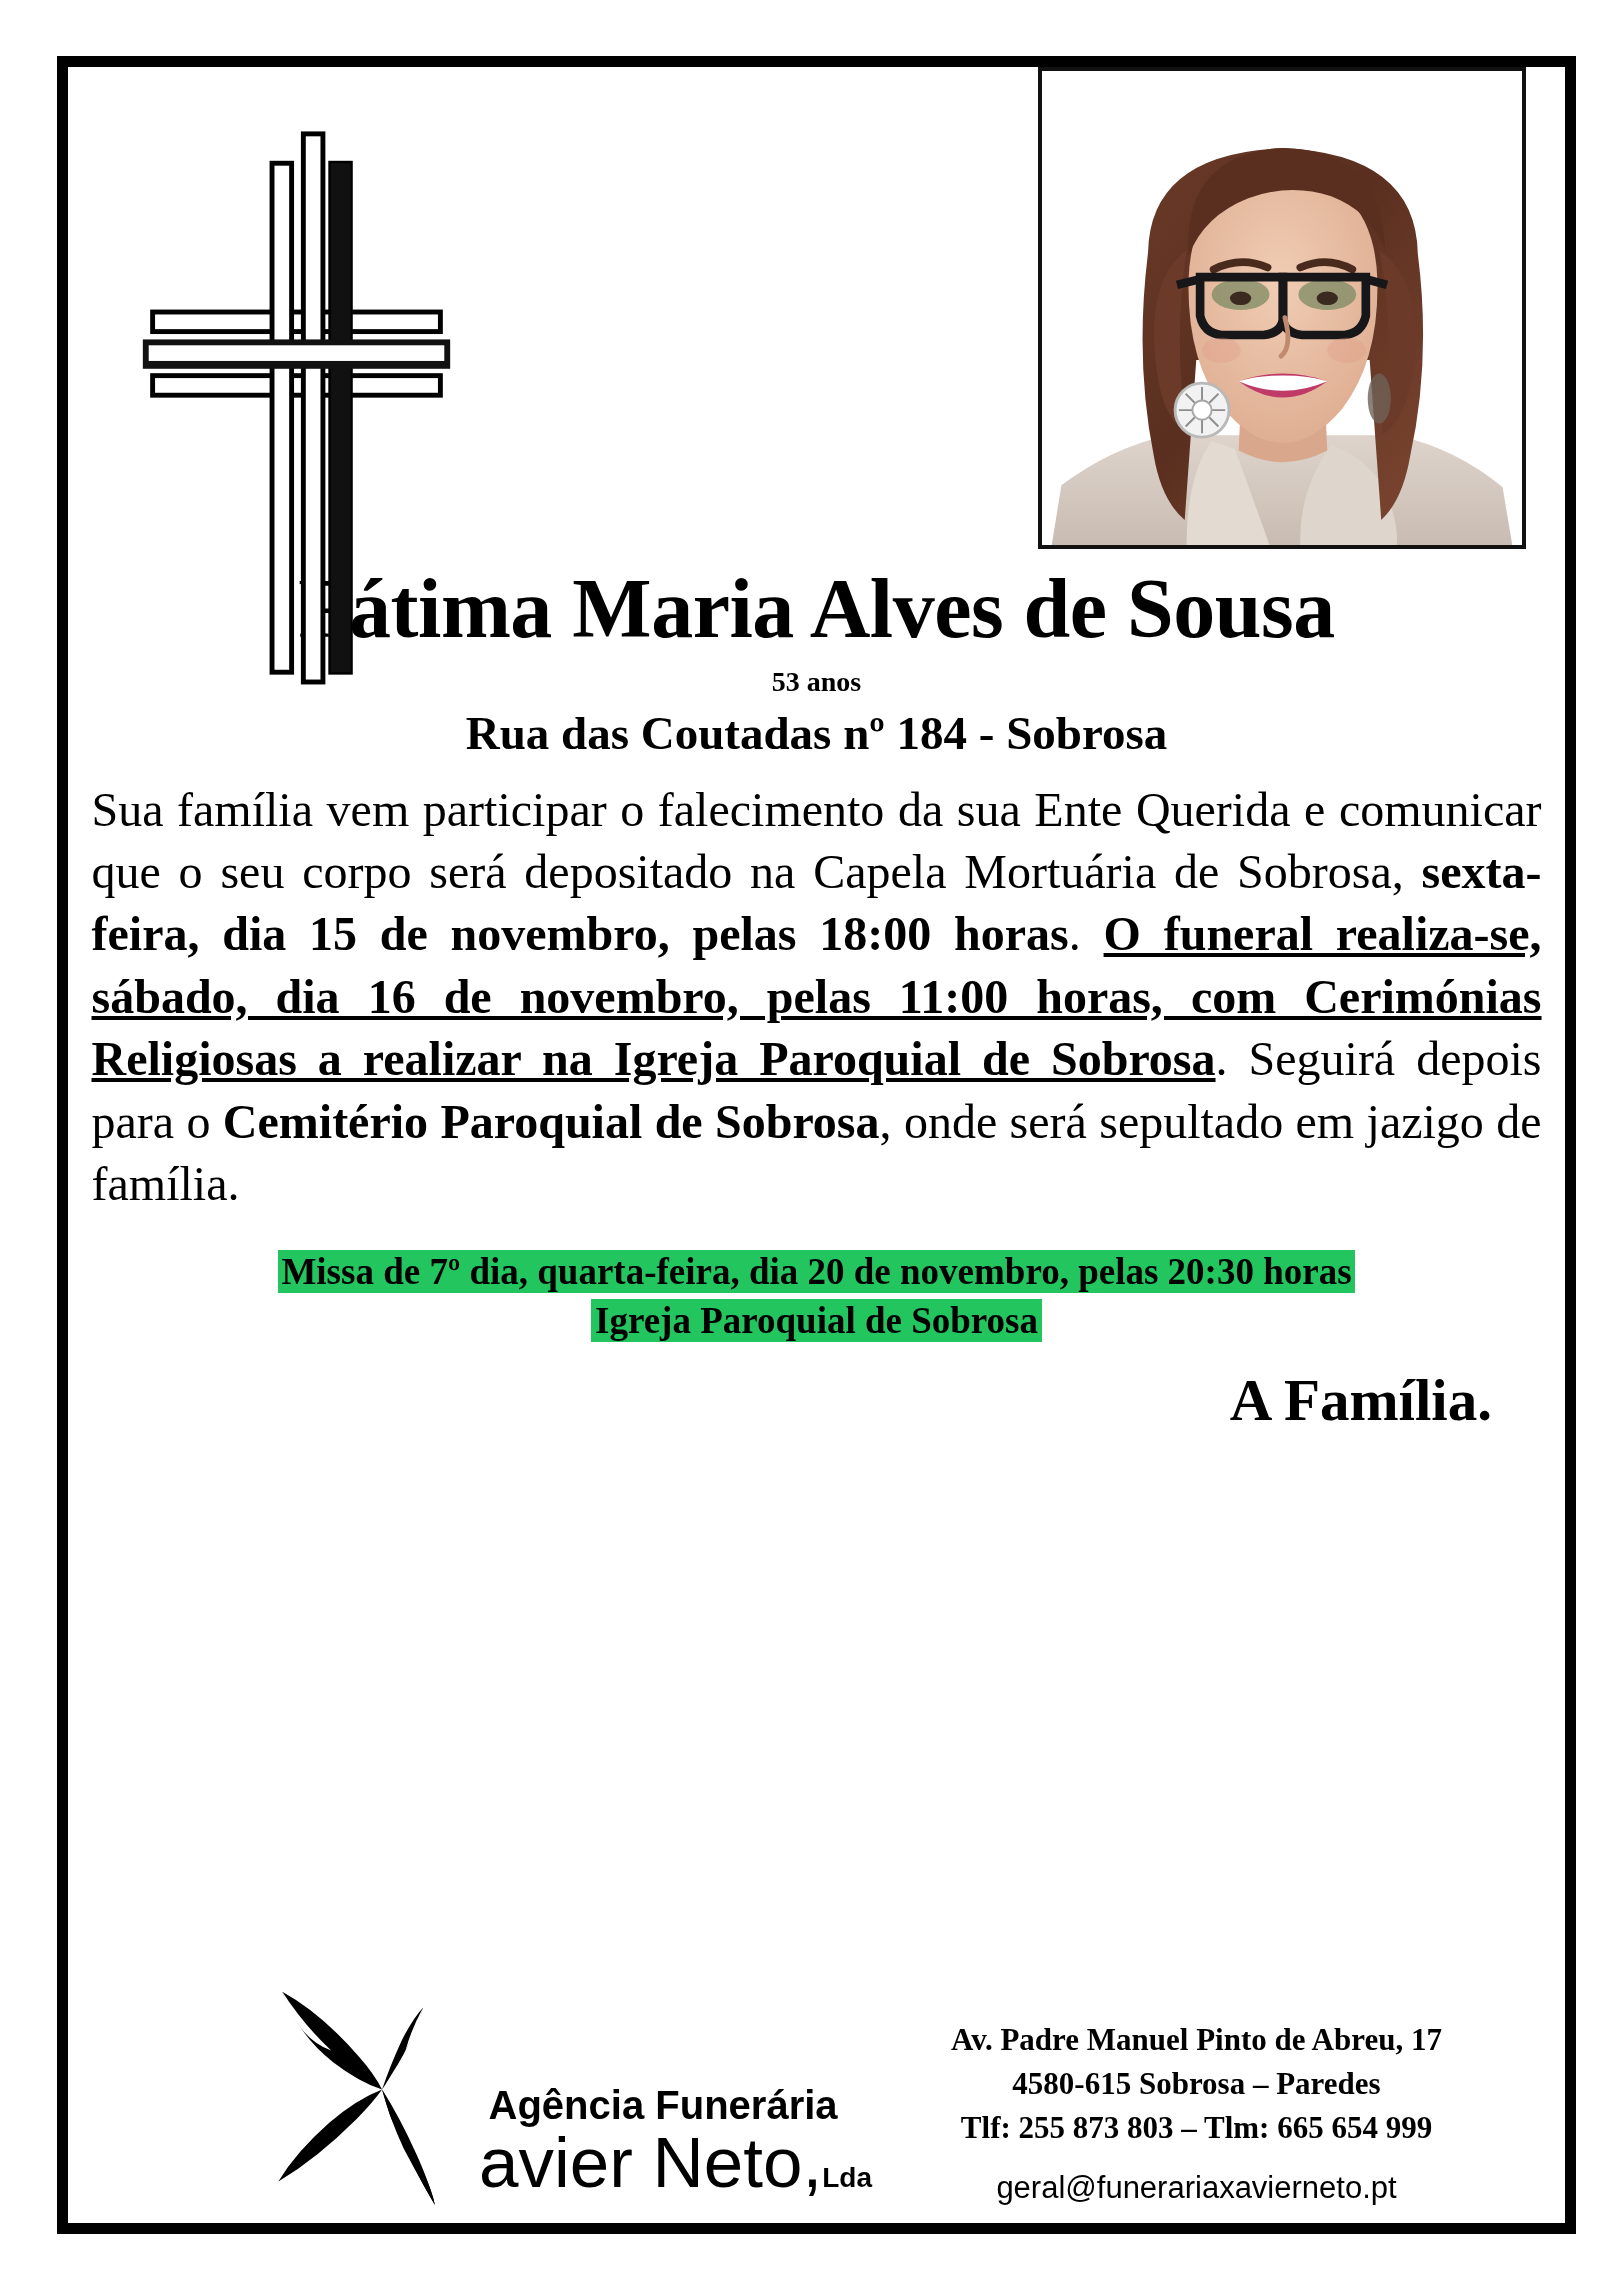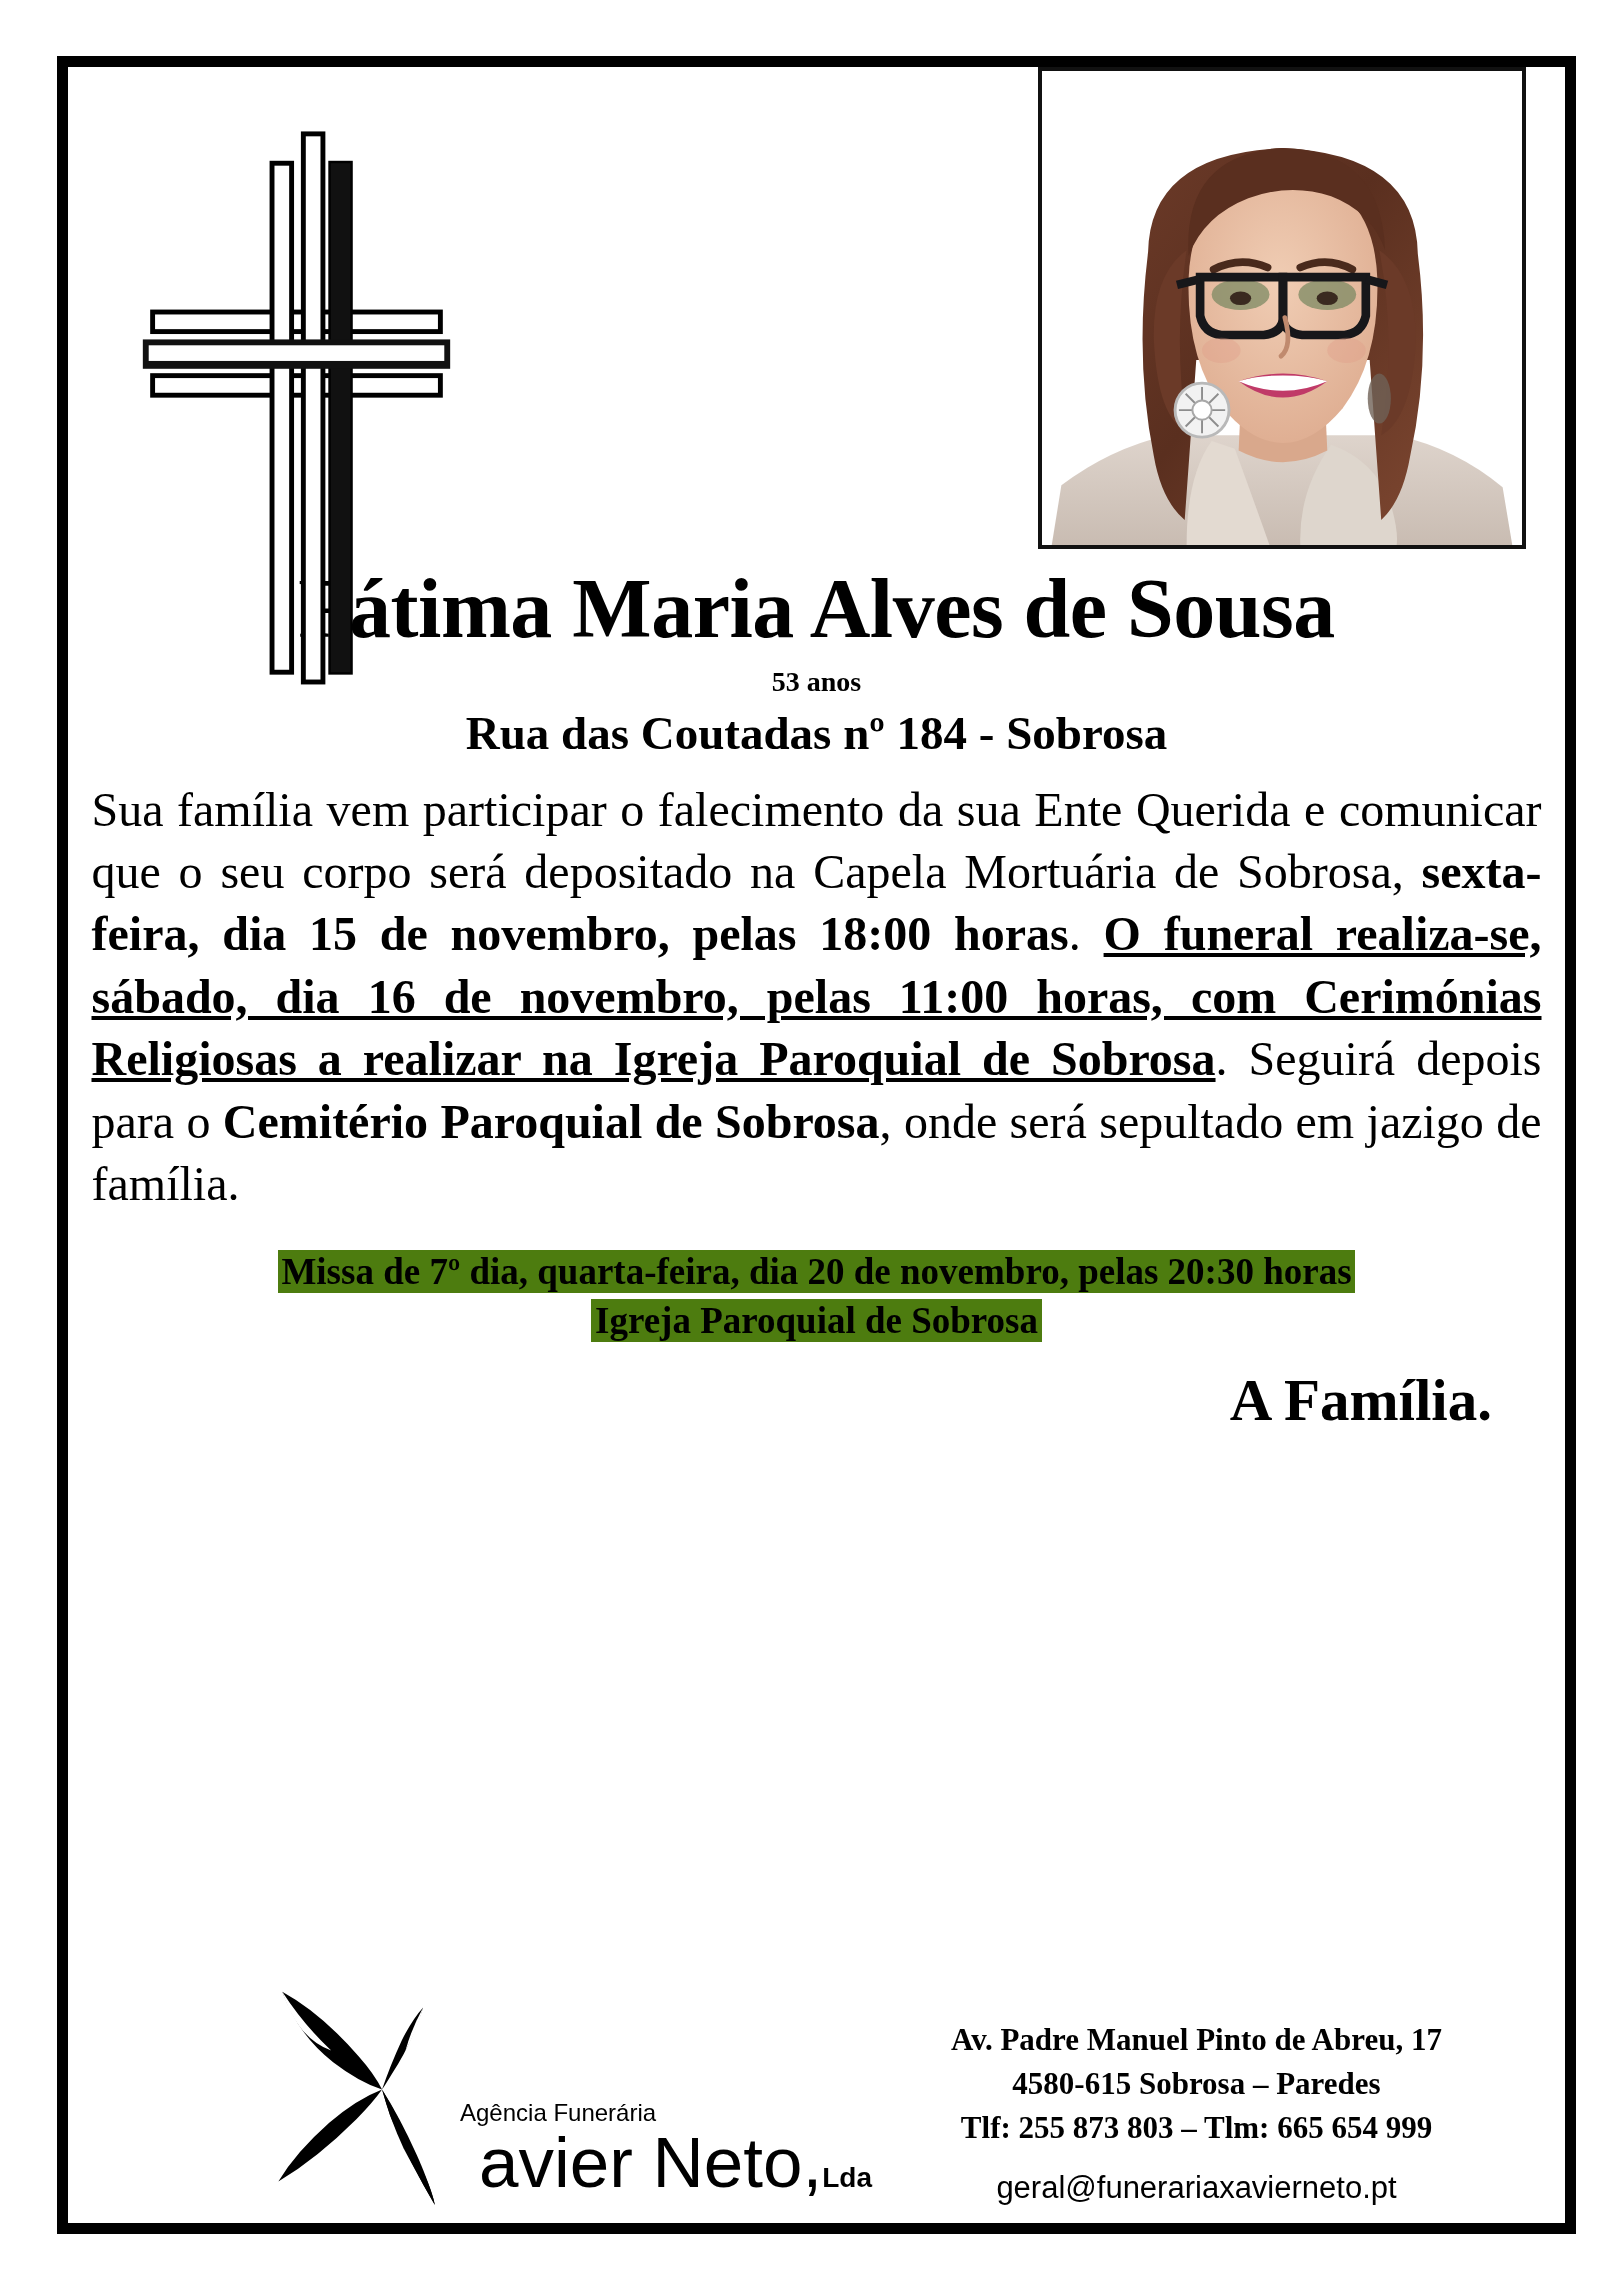--- a/index.html
+++ b/index.html
@@ -71,21 +71,21 @@
 
   
   #mass-block{
     margin-top:33px;
     text-align:center;
     font-weight:bold;
     font-size:37px;
     line-height:1.30;
   }
   #mass-block .hl{
-    background:#4d7c0f;
+    background:#22c55e;
     padding:1px 3.9px;
     box-decoration-break:clone;
     -webkit-box-decoration-break:clone;
   }
 
   
   #signature{
     margin-top:21.6px;
     margin-right:73px;
     text-align:right;
@@ -109,24 +109,25 @@
     width:221px;height:225px;
   }
   #logo-mark svg{width:100%;height:100%;display:block;}
   #logo-text{
     position:absolute;left:186px;bottom:13.7px;
     width:412px;
     font-family:"Liberation Sans",sans-serif;
     line-height:1.0;
   }
   #agency-kicker{
-    font-size:24px;
-    text-align:left;
+    font-size:40px;
+    text-align:center;
     padding-right:5.9px;
     margin-bottom:2px;
+    font-weight:bold;
   }
   #agency-name{
     font-size:71px;
     text-align:right;
     white-space:nowrap;
   }
   #agency-name .sufx{font-size:28px;font-weight:bold;vertical-align:baseline;}
 
   #contact-area{
     position:absolute;right:94px;bottom:5.9px;

